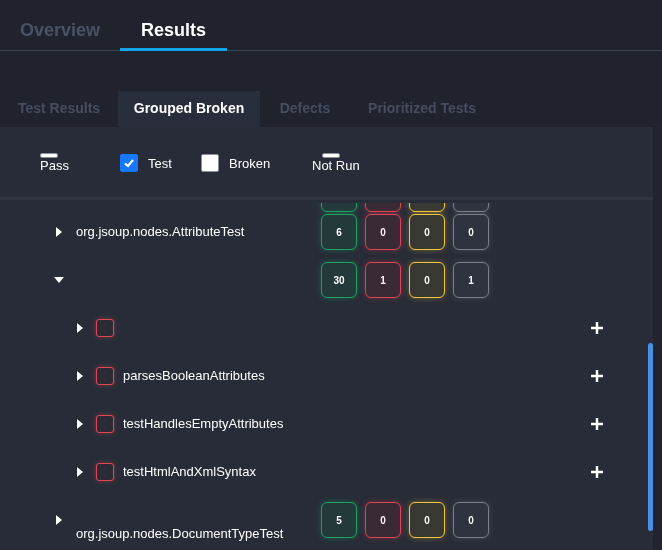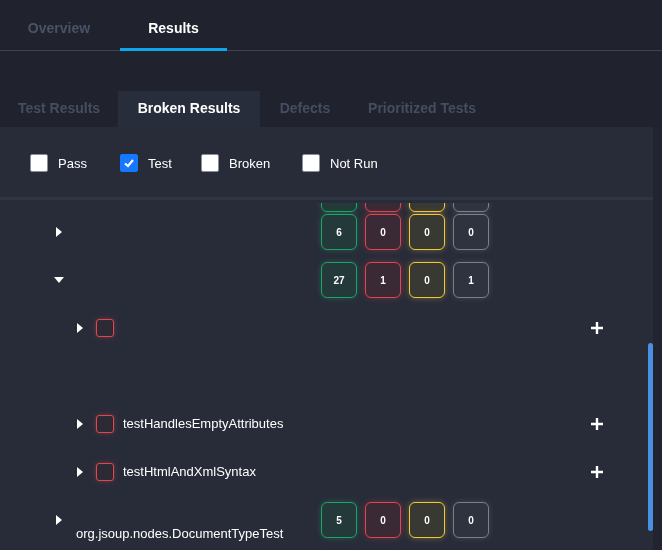--- a/index.html
+++ b/index.html
@@ -1,20 +1,20 @@
 <!DOCTYPE html>
 <html><head>
 <meta charset="utf-8">
 <style>
   * { box-sizing: border-box; margin: 0; padding: 0; }
   html, body { width: 662px; height: 550px; overflow: hidden; background: #20232d; font-family: "Liberation Sans", sans-serif; }
   .root { position: relative; width: 662px; height: 550px; background: #20232d; }
 
   .top-tabs { position: absolute; left: 0; top: 0; width: 662px; height: 51px; border-bottom: 1px solid #3b4556; }
-  .top-tab { position: absolute; top: 20px; height: 31px; font-size: 14px; font-weight: bold; color: #4a5266; text-align: center; }
+  .top-tab { position: absolute; top: 20px; height: 31px; font-size: 18px; font-weight: bold; color: #4a5266; text-align: center; }
   .top-tab.active { color: #ffffff; }
   .top-tab .underline { position: absolute; left: 0; right: 0; bottom: 0; height: 3px; background: #0ea5e9; }
 
   .sub-tabs { position: absolute; left: 0; top: 91px; width: 662px; height: 36px; }
   .sub-tab { position: absolute; top: 0; height: 36px; line-height: 34px; font-size: 14px; font-weight: bold; color: #454d60; text-align: center; }
   .sub-tab.active { background: #282d3b; color: #ffffff; }
 
   .panel { position: absolute; left: 0; top: 127px; width: 653px; height: 423px; background: #282c39; }
   .right-strip { position: absolute; left: 653px; top: 127px; width: 9px; height: 423px; background: #22252f; }
 
@@ -51,96 +51,107 @@
       <span>Results</span>
       <div class="underline"></div>
     </div>
   </div>
 
   <div class="sub-tabs">
     <div class="sub-tab" style="left:12px;width:94px;">
       <span>Test Results</span>
     </div>
     <div class="sub-tab active" style="left:118px;width:142px;">
-      <span>Broken Results</span>
+      <span>Grouped Broken</span>
     </div>
     <div class="sub-tab" style="left:272px;width:66px;">
       <span>Defects</span>
     </div>
     <div class="sub-tab" style="left:360px;width:124px;">
       <span>Prioritized Tests</span>
     </div>
   </div>
 
   <div class="right-strip"></div>
 
   <div class="panel">
 
     <div class="filters">
-      <label class="filter" style="left:30px;">
+      <label class="filter" style="left:30px;flex-direction:column;">
         <span class="cb"></span>
         <span class="filter-label">Pass</span>
       </label>
       <label class="filter" style="left:120px;">
         <span class="cb checked">
           <svg width="12" height="12" viewBox="0 0 12 12">
               <path d="M2 6.5 L5 9 L10 3" fill="none" stroke="#ffffff" stroke-width="2.2"></path>
             </svg>
         </span>
         <span class="filter-label">Test</span>
       </label>
       <label class="filter" style="left:201px;">
         <span class="cb"></span>
         <span class="filter-label">Broken</span>
       </label>
-      <label class="filter" style="left:302px;">
+      <label class="filter" style="left:302px;flex-direction:column;">
         <span class="cb"></span>
         <span class="filter-label">Not Run</span>
       </label>
     </div>
 
     <div class="list">
 
       <div class="row" style="top:-33px;">
         <div class="badge b-pass" style="left:321px;top:6px;"></div>
         <div class="badge b-fail" style="left:365px;top:6px;"></div>
         <div class="badge b-broken" style="left:409px;top:6px;"></div>
         <div class="badge b-notrun" style="left:453px;top:6px;"></div>
       </div>
 
       <div class="row" style="top:11px;">
         <svg class="caret" style="left:53px;top:12px;" viewBox="0 0 12 12">
             <path d="M3 1 L9 6 L3 11 Z" fill="#ffffff"></path>
           </svg>
+        <span class="row-label" style="left:76px;top:10px;">org.jsoup.nodes.AttributeTest</span>
         <div class="badge b-pass" style="left:321px;top:0px;">6</div>
         <div class="badge b-fail" style="left:365px;top:0px;">0</div>
         <div class="badge b-broken" style="left:409px;top:0px;">0</div>
         <div class="badge b-notrun" style="left:453px;top:0px;">0</div>
       </div>
 
       <div class="row" style="top:59px;">
         <svg class="caret" style="left:53px;top:12px;" viewBox="0 0 12 12">
             <path d="M1 3 L11 3 L6 9 Z" fill="#ffffff"></path>
           </svg>
-        <div class="badge b-pass" style="left:321px;top:0px;">27</div>
+        <div class="badge b-pass" style="left:321px;top:0px;">30</div>
         <div class="badge b-fail" style="left:365px;top:0px;">1</div>
         <div class="badge b-broken" style="left:409px;top:0px;">0</div>
         <div class="badge b-notrun" style="left:453px;top:0px;">1</div>
       </div>
 
       <div class="row" style="top:107px;">
         <svg class="caret" style="left:74px;top:12px;" viewBox="0 0 12 12">
             <path d="M3 1 L9 6 L3 11 Z" fill="#ffffff"></path>
           </svg>
         <div class="fail-box" style="left:96px;top:9px;"></div>
         <svg class="plus" style="left:590px;top:11px;" viewBox="0 0 14 14">
             <path d="M7 1 V13 M1 7 H13" stroke="#ffffff" stroke-width="2.4"></path>
           </svg>
       </div>
 
+      <div class="row" style="top:155px;">
+        <svg class="caret" style="left:74px;top:12px;" viewBox="0 0 12 12">
+            <path d="M3 1 L9 6 L3 11 Z" fill="#ffffff"></path>
+          </svg>
+        <div class="fail-box" style="left:96px;top:9px;"></div>
+        <span class="row-label" style="left:123px;top:10px;">parsesBooleanAttributes</span>
+        <svg class="plus" style="left:590px;top:11px;" viewBox="0 0 14 14">
+            <path d="M7 1 V13 M1 7 H13" stroke="#ffffff" stroke-width="2.4"></path>
+          </svg>
+      </div>
 
       <div class="row" style="top:203px;">
         <svg class="caret" style="left:74px;top:12px;" viewBox="0 0 12 12">
             <path d="M3 1 L9 6 L3 11 Z" fill="#ffffff"></path>
           </svg>
         <div class="fail-box" style="left:96px;top:9px;"></div>
         <span class="row-label" style="left:123px;top:10px;">testHandlesEmptyAttributes</span>
         <svg class="plus" style="left:590px;top:11px;" viewBox="0 0 14 14">
             <path d="M7 1 V13 M1 7 H13" stroke="#ffffff" stroke-width="2.4"></path>
           </svg>

